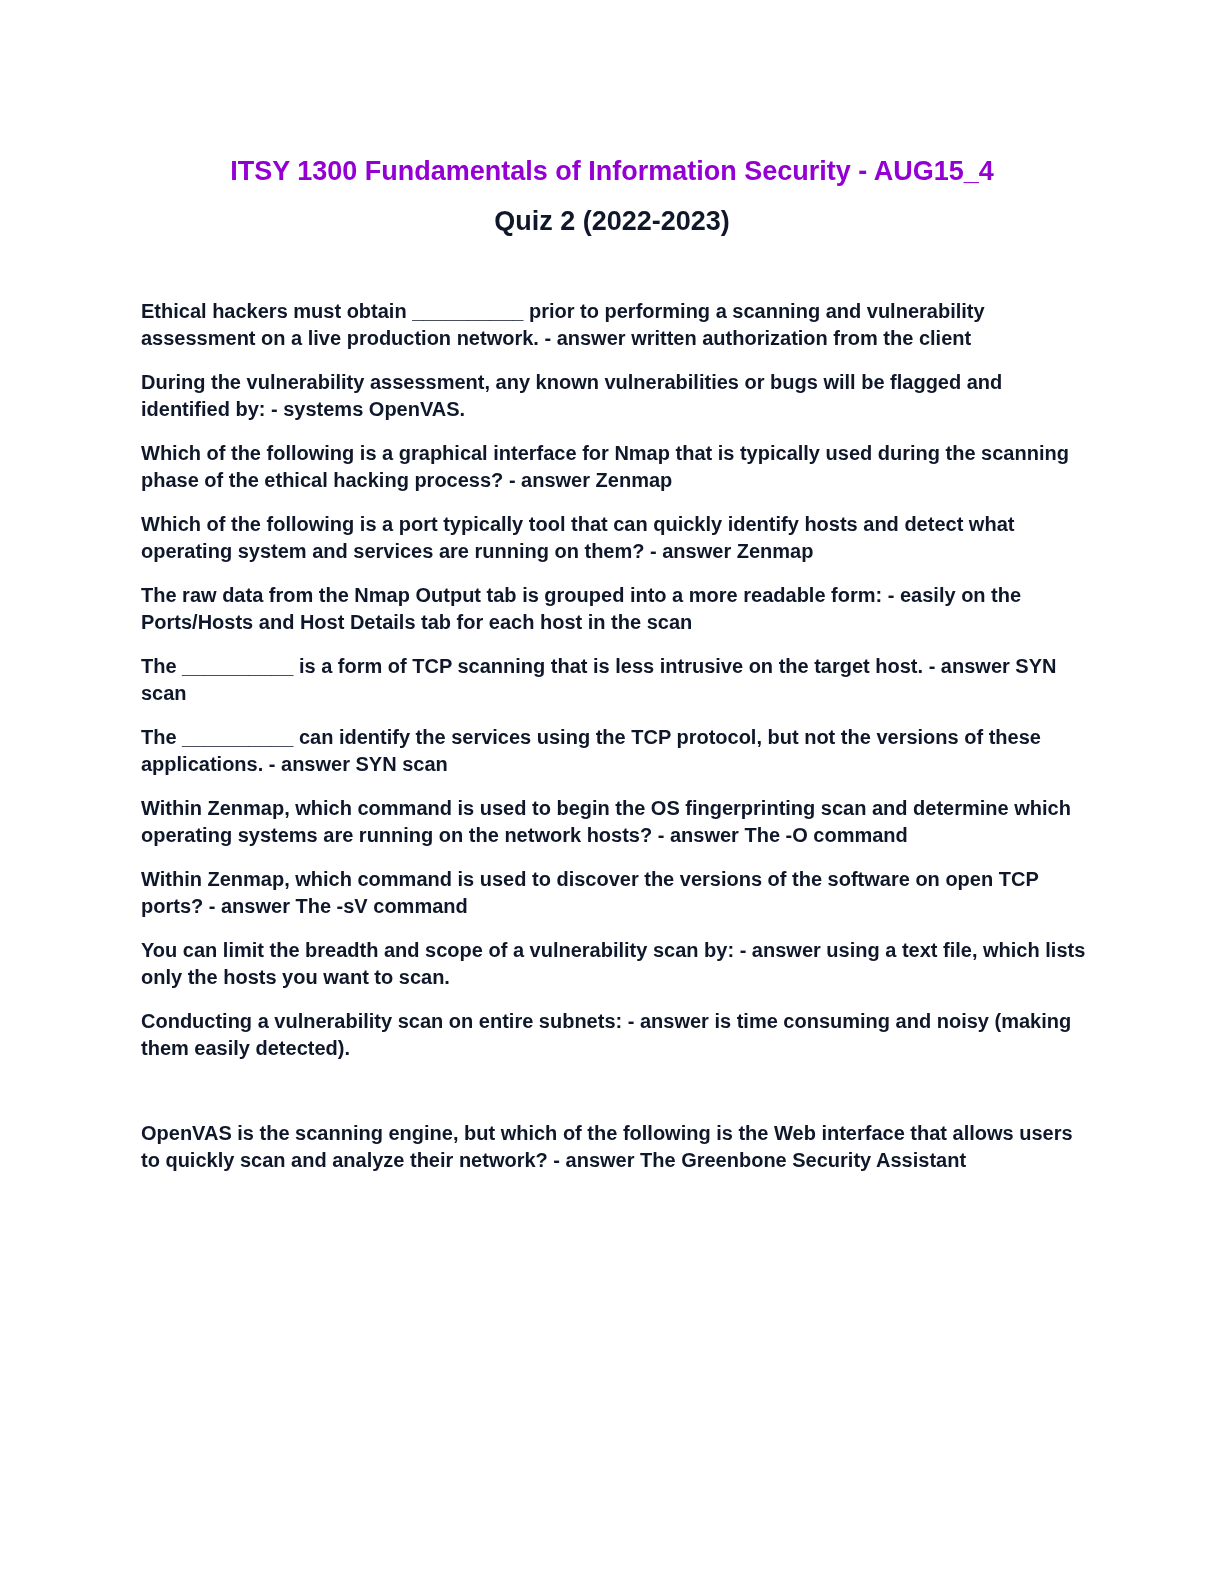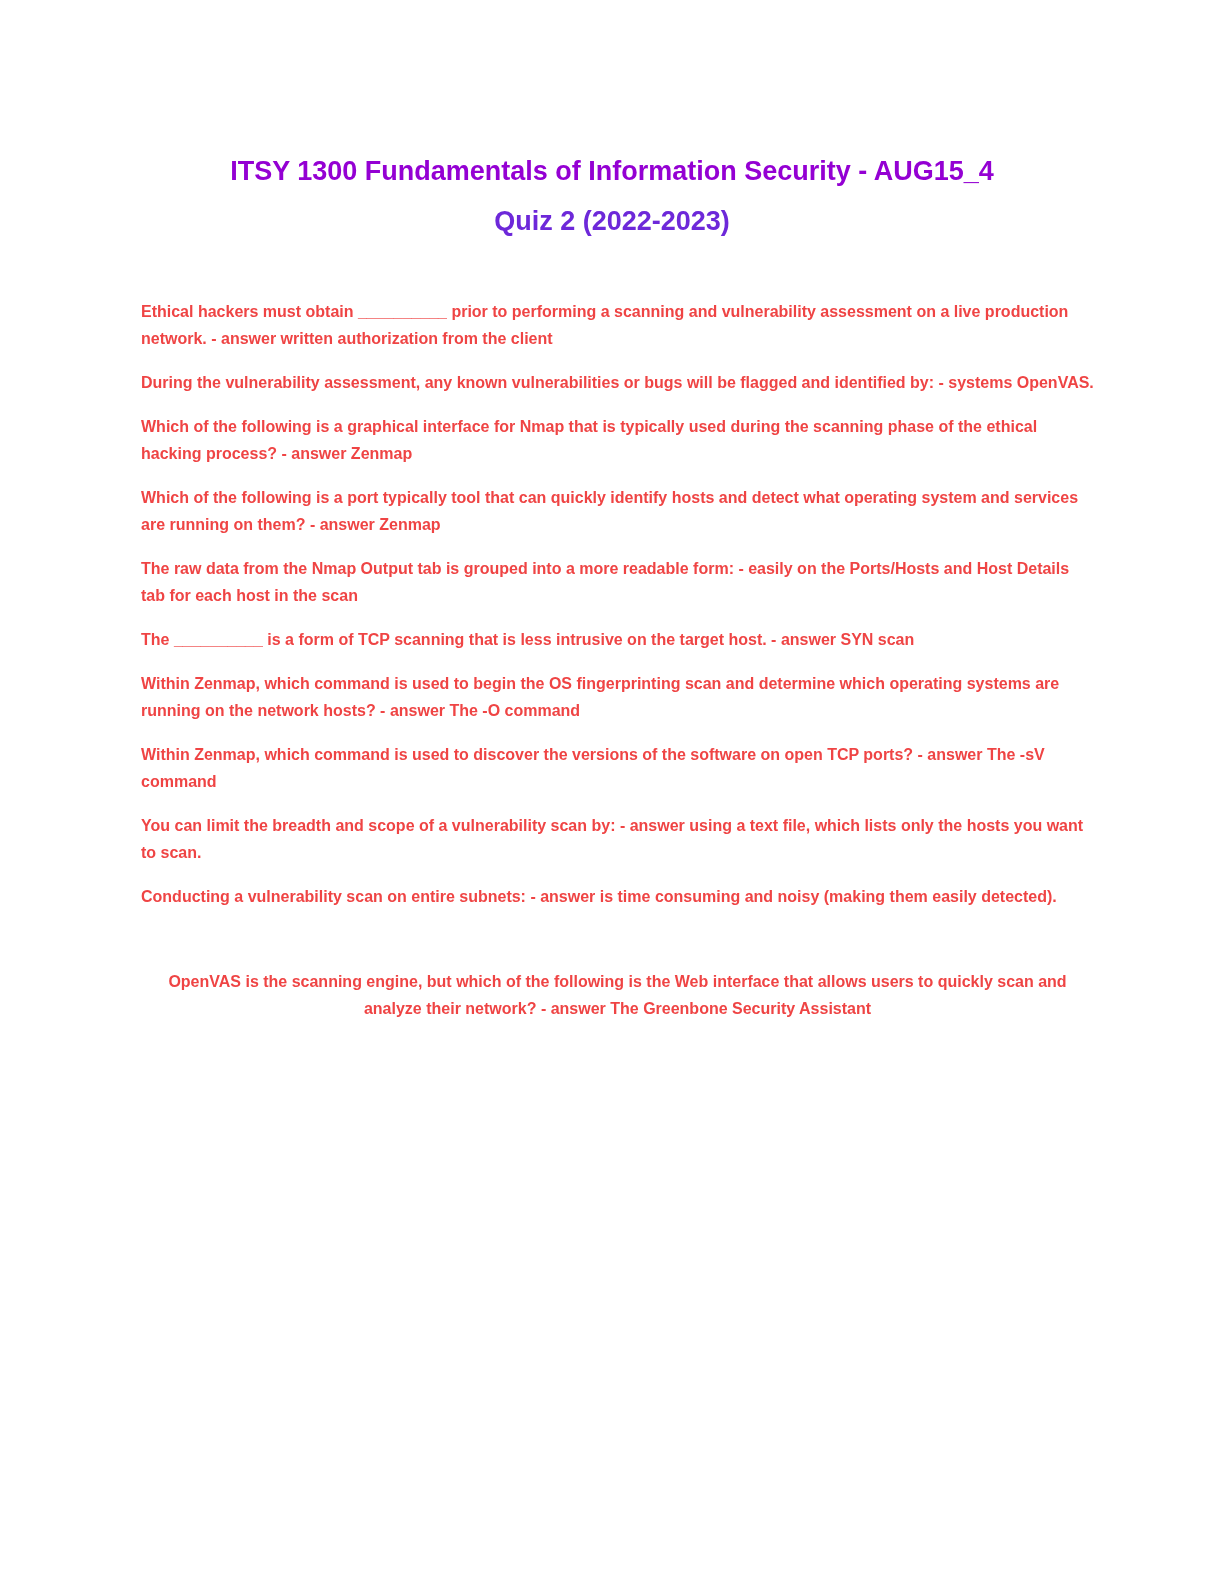--- a/index.html
+++ b/index.html
@@ -24,48 +24,48 @@
     color: #9400D3;
   }
   .doc-title .title-line {
     display: block;
   }
   .content {
     margin: 52px 130px 0 141px;
   }
   .content p {
     margin: 0 0 17px 0;
-    font-size: 16px;
+    font-size: 20px;
     font-weight: bold;
     line-height: 27px;
-    color: #ef4444;
+    color: #0f172a;
     text-align: left;
   }
   .content p.gap-before {
     margin-top: 58px;
-    text-align: center;
   }
 </style>
 </head>
 <body>
 
 <div class="page">
 
   <h1 class="doc-title">
     <span class="title-line" style="color: rgb(148, 0, 211);">ITSY 1300 Fundamentals of Information Security - AUG15_4</span>
-    <span class="title-line" style="color: #6d28d9;">Quiz 2 (2022-2023)</span>
+    <span class="title-line" style="color: #0f172a;">Quiz 2 (2022-2023)</span>
   </h1>
 
   <div class="content">
     <p>Ethical hackers must obtain __________ prior to performing a scanning and vulnerability assessment on a live production network. - answer written authorization from the client</p>
     <p>During the vulnerability assessment, any known vulnerabilities or bugs will be flagged and identified by: - systems OpenVAS.</p>
     <p>Which of the following is a graphical interface for Nmap that is typically used during the scanning phase of the ethical hacking process? - answer Zenmap</p>
     <p>Which of the following is a port typically tool that can quickly identify hosts and detect what operating system and services are running on them? - answer Zenmap</p>
     <p>The raw data from the Nmap Output tab is grouped into a more readable form: - easily on the Ports/Hosts and Host Details tab for each host in the scan</p>
     <p>The __________ is a form of TCP scanning that is less intrusive on the target host. - answer SYN scan</p>
+    <p>The __________ can identify the services using the TCP protocol, but not the versions of these applications. - answer SYN scan</p>
     <p>Within Zenmap, which command is used to begin the OS fingerprinting scan and determine which operating systems are running on the network hosts? - answer The -O command</p>
     <p>Within Zenmap, which command is used to discover the versions of the software on open TCP ports? - answer The -sV command</p>
     <p>You can limit the breadth and scope of a vulnerability scan by: - answer using a text file, which lists only the hosts you want to scan.</p>
     <p>Conducting a vulnerability scan on entire subnets: - answer is time consuming and noisy (making them easily detected).</p>
     <p class="gap-before">OpenVAS is the scanning engine, but which of the following is the Web interface that allows users to quickly scan and analyze their network? - answer The Greenbone Security Assistant</p>
   </div>
 
 </div>
 
 </body></html>

